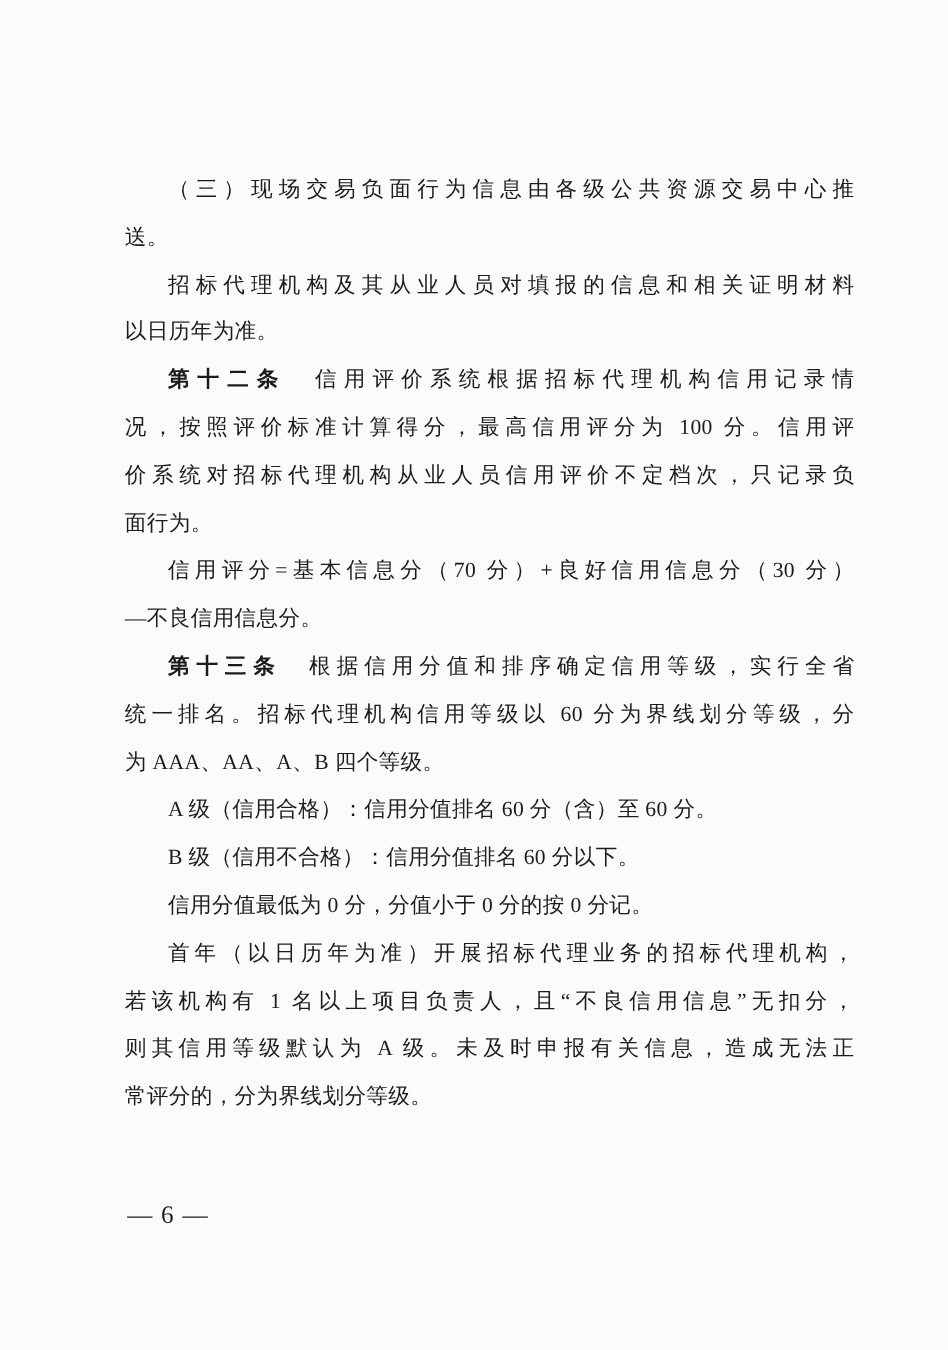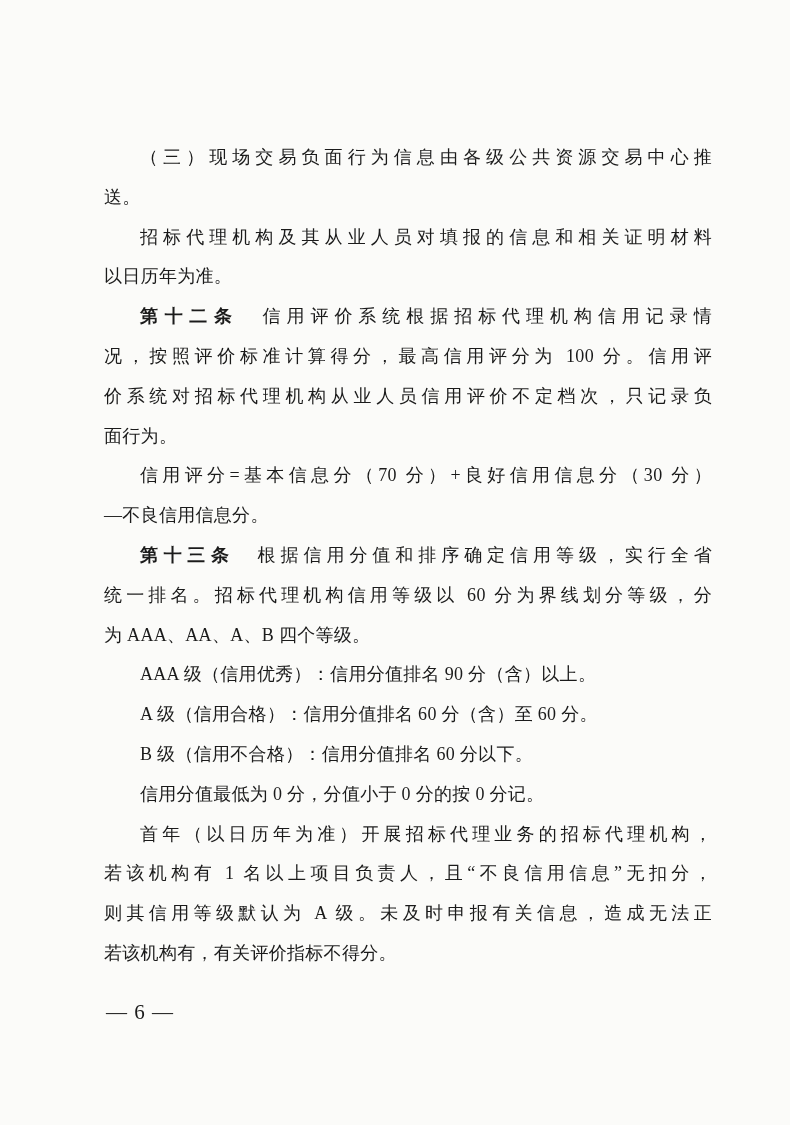--- a/index.html
+++ b/index.html
@@ -62,23 +62,22 @@
       <div class="line"><span>以日历年为准。</span></div>
       <div class="line indent justify"><span class="seg-bold">第十二条</span><span>　信用评价系统根据招标代理机构信用记录情</span></div>
       <div class="line justify"><span>况，按照评价标准计算得分，最高信用评分为 100 分。信用评</span></div>
       <div class="line justify"><span>价系统对招标代理机构从业人员信用评价不定档次，只记录负</span></div>
       <div class="line"><span>面行为。</span></div>
       <div class="line indent justify"><span>信用评分=基本信息分（70 分）+良好信用信息分（30 分）</span></div>
       <div class="line"><span>—不良信用信息分。</span></div>
       <div class="line indent justify"><span class="seg-bold">第十三条</span><span>　根据信用分值和排序确定信用等级，实行全省</span></div>
       <div class="line justify"><span>统一排名。招标代理机构信用等级以 60 分为界线划分等级，分</span></div>
       <div class="line"><span>为 AAA、AA、A、B 四个等级。</span></div>
-      <div class="line indent"><span>AAA 级（信用优秀）：信用分值排名 90 分（含）以上。</span></div>
       <div class="line indent"><span>A 级（信用合格）：信用分值排名 60 分（含）至 60 分。</span></div>
       <div class="line indent"><span>B 级（信用不合格）：信用分值排名 60 分以下。</span></div>
       <div class="line indent"><span>信用分值最低为 0 分，分值小于 0 分的按 0 分记。</span></div>
       <div class="line indent justify"><span>首年（以日历年为准）开展招标代理业务的招标代理机构，</span></div>
       <div class="line justify"><span>若该机构有 1 名以上项目负责人，且“不良信用信息”无扣分，</span></div>
       <div class="line justify"><span>则其信用等级默认为 A 级。未及时申报有关信息，造成无法正</span></div>
-      <div class="line"><span>若该机构有，有关评价指标不得分。</span></div>
+      <div class="line"><span>常评分的，分为界线划分等级。</span></div>
     </div>
   <div class="page-number">— 6 —</div>
 </div>
 
 </body></html>

